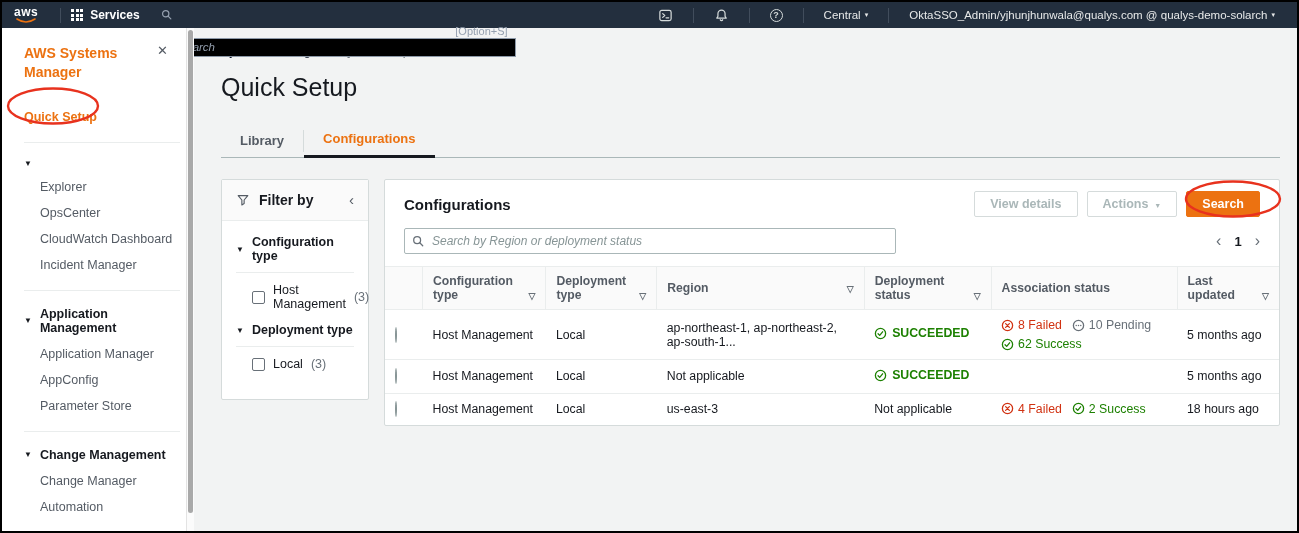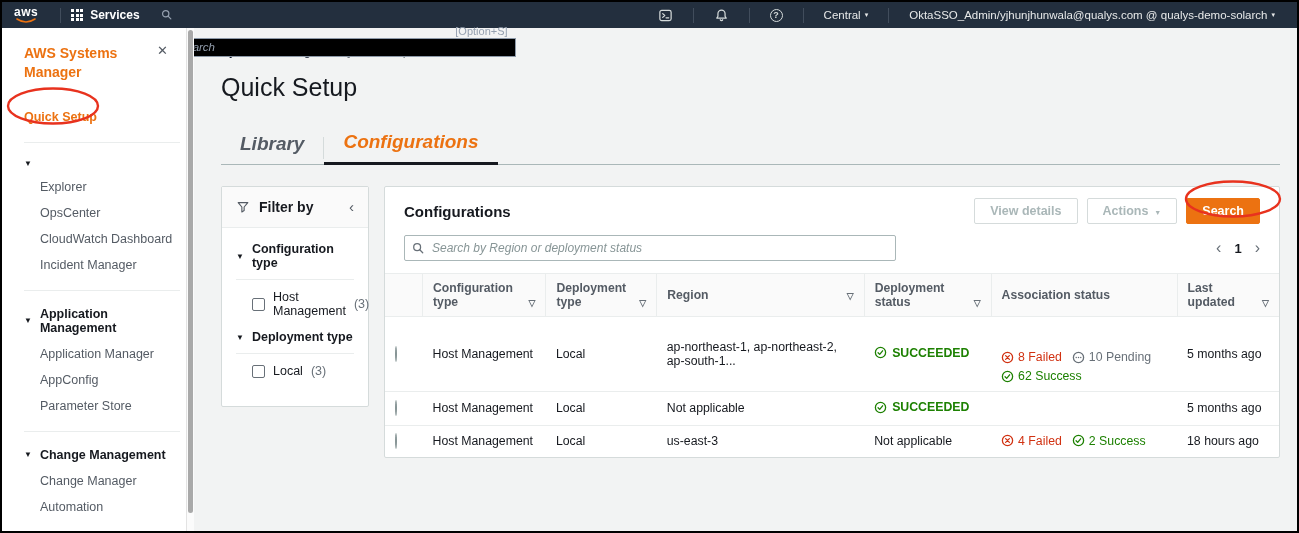--- a/index.html
+++ b/index.html
@@ -43,21 +43,21 @@
 
   
   .main { flex:1; background:#f2f3f3; padding:16px 17px 0 27px; min-width:0; }
   .breadcrumb { display:flex; align-items:center; gap:8px; font-size:12.5px; }
   .breadcrumb .bc-link { color:#0f172a; cursor:pointer; }
   .breadcrumb .bc-sep { color:#879596; font-size:12px; }
   .breadcrumb .bc-cur { color:#687078; }
   .page-title { margin-top:15px; font-size:25px; font-weight:500; color:#16191f; }
 
   .tabs { display:flex; align-items:flex-end; margin-top:23px; border-bottom:1px solid #aab7b8; }
-  .tab { font-size:19px; font-weight:bold; padding:6px 19px 9px; cursor:pointer; color:#545b64; position:relative;font-style:italic; }
+  .tab { font-size:13px; font-weight:bold; padding:6px 19px 9px; cursor:pointer; color:#545b64; position:relative; }
   .tab.active { color:#ec7211; border-bottom:3px solid #16191f; margin-bottom:-1px; }
   .tab-sep { width:1px; height:22px; background:#d5dbdb; margin-bottom:5px; }
 
   .content-row { display:flex; align-items:flex-start; gap:15px; margin-top:21px; }
 
   
   .filter-panel { width:148px; background:#fff; border:1px solid #d5dbdb; border-radius:2px; flex:0 0 auto; }
   .filter-head { display:flex; align-items:center; gap:9px; background:#fafafa; border-bottom:1px solid #eaeded; padding:12px 14px; }
   .filter-head .ft { font-size:14px; font-weight:bold; color:#16191f; flex:1; }
   .filter-collapse { color:#545b64; font-size:15px; cursor:pointer; line-height:12px; }
@@ -94,21 +94,21 @@
   table.cfg td { padding:8px 10px; font-size:12.3px; color:#16191f; border-bottom:1px solid #eaeded; vertical-align:middle; background:#fff; }
   table.cfg tr:last-child td { border-bottom:none; }
   .radio { width:14px; height:14px; border:1px solid #879596; border-radius:50%; background:#fff; cursor:pointer; }
   .st { display:inline-flex; align-items:center; gap:5px; white-space:nowrap; }
   .st svg { flex:0 0 auto; }
   .st.green { color:#1d8102; font-weight:bold; }
   .chip { display:inline-flex; align-items:center; gap:4px; font-size:12.3px; white-space:nowrap; }
   .chip.red { color:#d13212; }
   .chip.gray { color:#687078; }
   .chip.green { color:#1d8102; }
-  .assoc-lines { display:flex; flex-direction:column; gap:5px;margin-top:25px; }
+  .assoc-lines { display:flex; flex-direction:column; gap:5px; }
   .assoc-line { display:flex; gap:10px; }
 
   
   .annot { position:absolute; pointer-events:none; z-index:10; }
 </style>
 </head>
 <body>
 
 <div class="frame">
 

